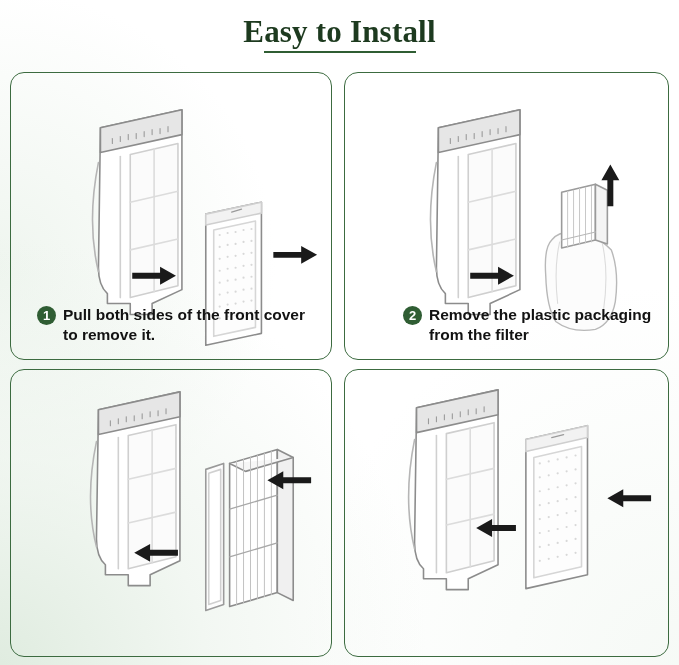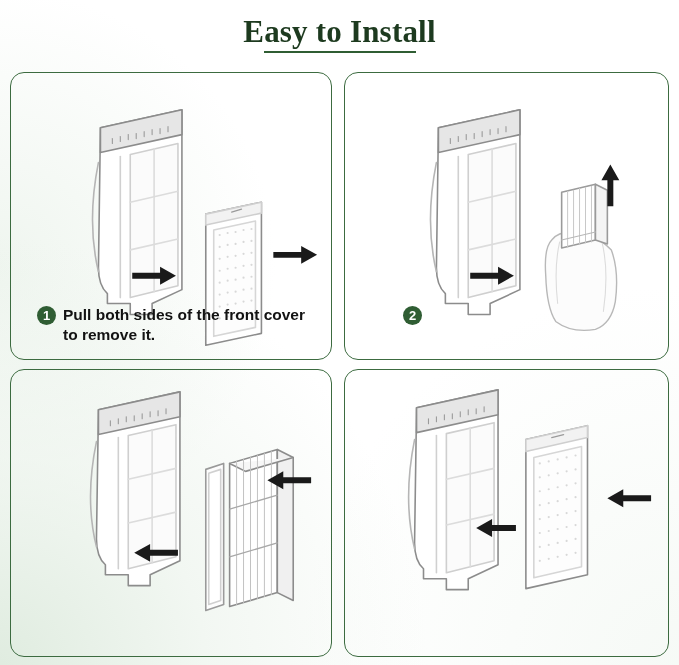--- a/index.html
+++ b/index.html
@@ -237,20 +237,21 @@
           <path d="M218 168 L252 160" stroke="#b8b8b8" stroke-width="1.2"></path>
         </g>
 
         <g fill="#1a1a1a" stroke="none">
           <path d="M126 201 L154 201 L154 195 L170 204 L154 213 L154 207 L126 207 Z"></path>
           <path d="M264 134 L264 108 L258 108 L267 92 L276 108 L270 108 L270 134 Z"></path>
         </g>
       </svg>
       <div class="caption cap-2">
         <div class="badge">2</div>
+        <div class="caption-text">Remove the plastic packaging from the filter</div>
       </div>
     </div>
 
     <div class="cell cell-3">
       <svg class="art" viewBox="0 0 322 288">
         <g fill="none" stroke="#8c8c8c" stroke-width="1.6" stroke-linejoin="round" stroke-linecap="round">
 
           <path d="M88 40 L170 22 L170 192 L140 206 L140 217 L118 217 L118 206 L95 206 L95 196 Q86 188 86 170 Z" fill="#ffffff"></path>
           <path d="M88 40 L170 22 L170 47 L88 65 Z" fill="#e6e6e6"></path>
           <g stroke="#9a9a9a" stroke-width="1.1">

